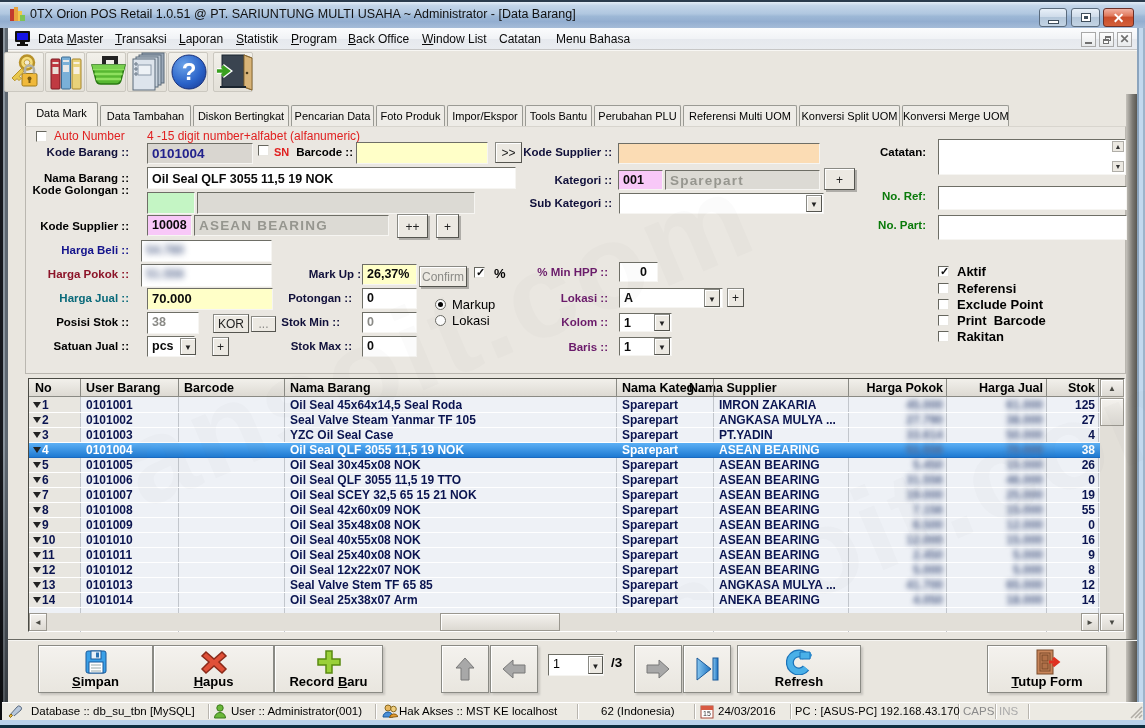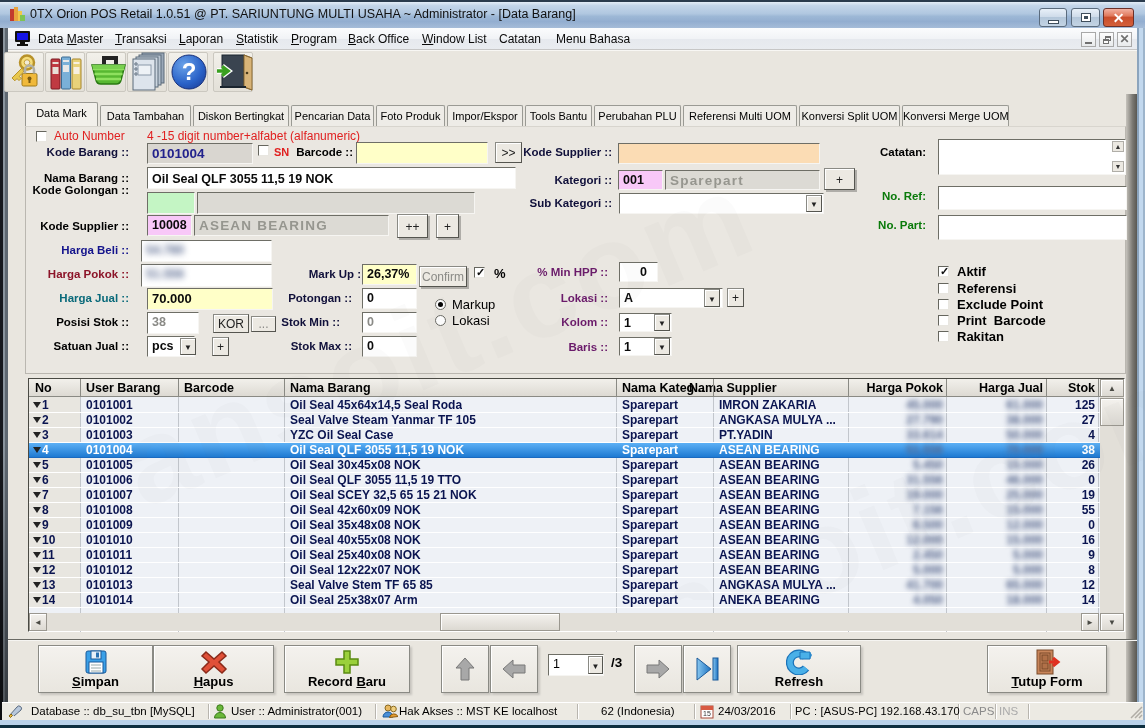--- a/index.html
+++ b/index.html
@@ -519,21 +519,21 @@
     <rect x="3" y="2" width="20" height="22" rx="2" fill="#3aa0e8" stroke="#1a5a9a"></rect>
     <rect x="8" y="2" width="10" height="8" fill="#e8f0f8" stroke="#1a5a9a"></rect>
     <rect x="13" y="3.5" width="3" height="5" fill="#2a70b0"></rect>
     <rect x="6" y="13" width="14" height="11" fill="#fff" stroke="#1a5a9a"></rect>
     <path d="M8 16 h10 M8 19 h10 M8 22 h10" stroke="#9aa" stroke-width="1"></path>
   </svg><br><span style="position:relative;top:-4px"><u>S</u>impan</span></div>
 <div class="bigbtn" style="left:153px;top:645px;width:121px">
   <svg width="28" height="26" style="margin-top:3px" viewBox="0 0 28 26">
     <path d="M6 3 L14 10 L22 3 L26 7 L19 13 L26 20 L22 24 L14 17 L6 24 L2 20 L9 13 L2 7 Z" fill="#e05038" stroke="#8a2a1a" stroke-width="1.5"></path>
   </svg><br><span style="position:relative;top:-4px"><u>H</u>apus</span></div>
-<div class="bigbtn" style="left:284px;top:645px;width:126px">
+<div class="bigbtn" style="left:274px;top:645px;width:109px">
   <svg width="26" height="26" style="margin-top:3px" viewBox="0 0 26 26">
     <path d="M10 2 h6 v8 h8 v6 h-8 v8 h-6 v-8 h-8 v-6 h8 Z" fill="#9ad03a" stroke="#5a8a10" stroke-width="1.5"></path>
   </svg><br><span style="position:relative;top:-4px">Record <u>B</u>aru</span></div>
 <div class="bigbtn" style="left:441px;top:645px;width:48px">
   <svg width="24" height="26" style="margin-top:10px" viewBox="0 0 24 26">
     <path d="M12 2 L21 12 H16 V24 H8 V12 H3 Z" fill="#a8a8a8" stroke="#787878"></path>
   </svg></div>
 <div class="bigbtn" style="left:490px;top:645px;width:48px">
   <svg width="26" height="24" style="margin-top:11px" viewBox="0 0 26 24">
     <path d="M2 12 L12 3 V8 H24 V16 H12 V21 Z" fill="#a8a8a8" stroke="#787878"></path>

